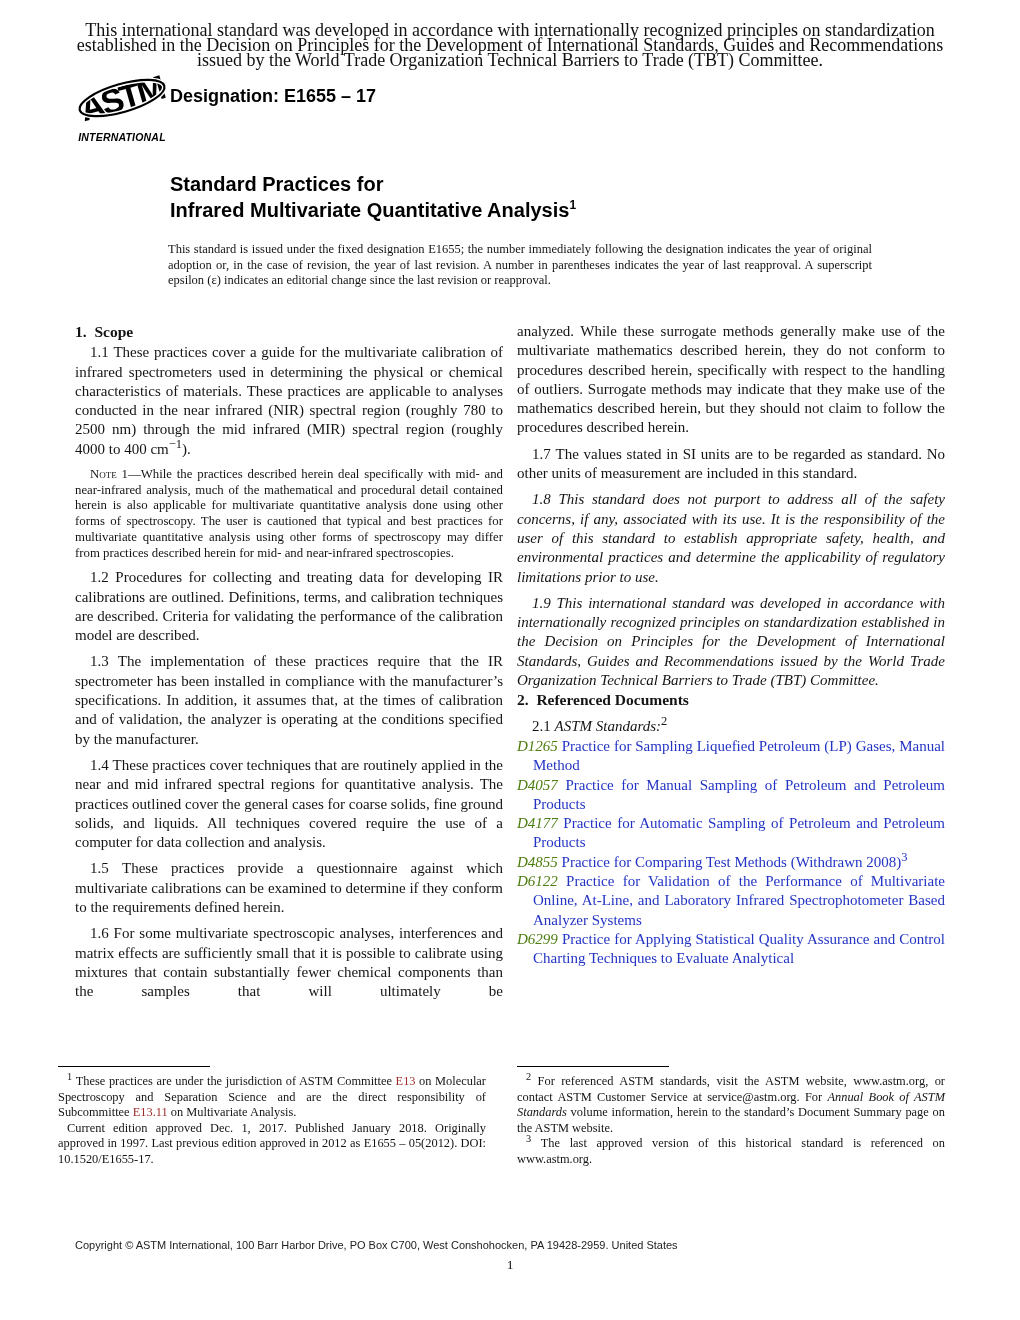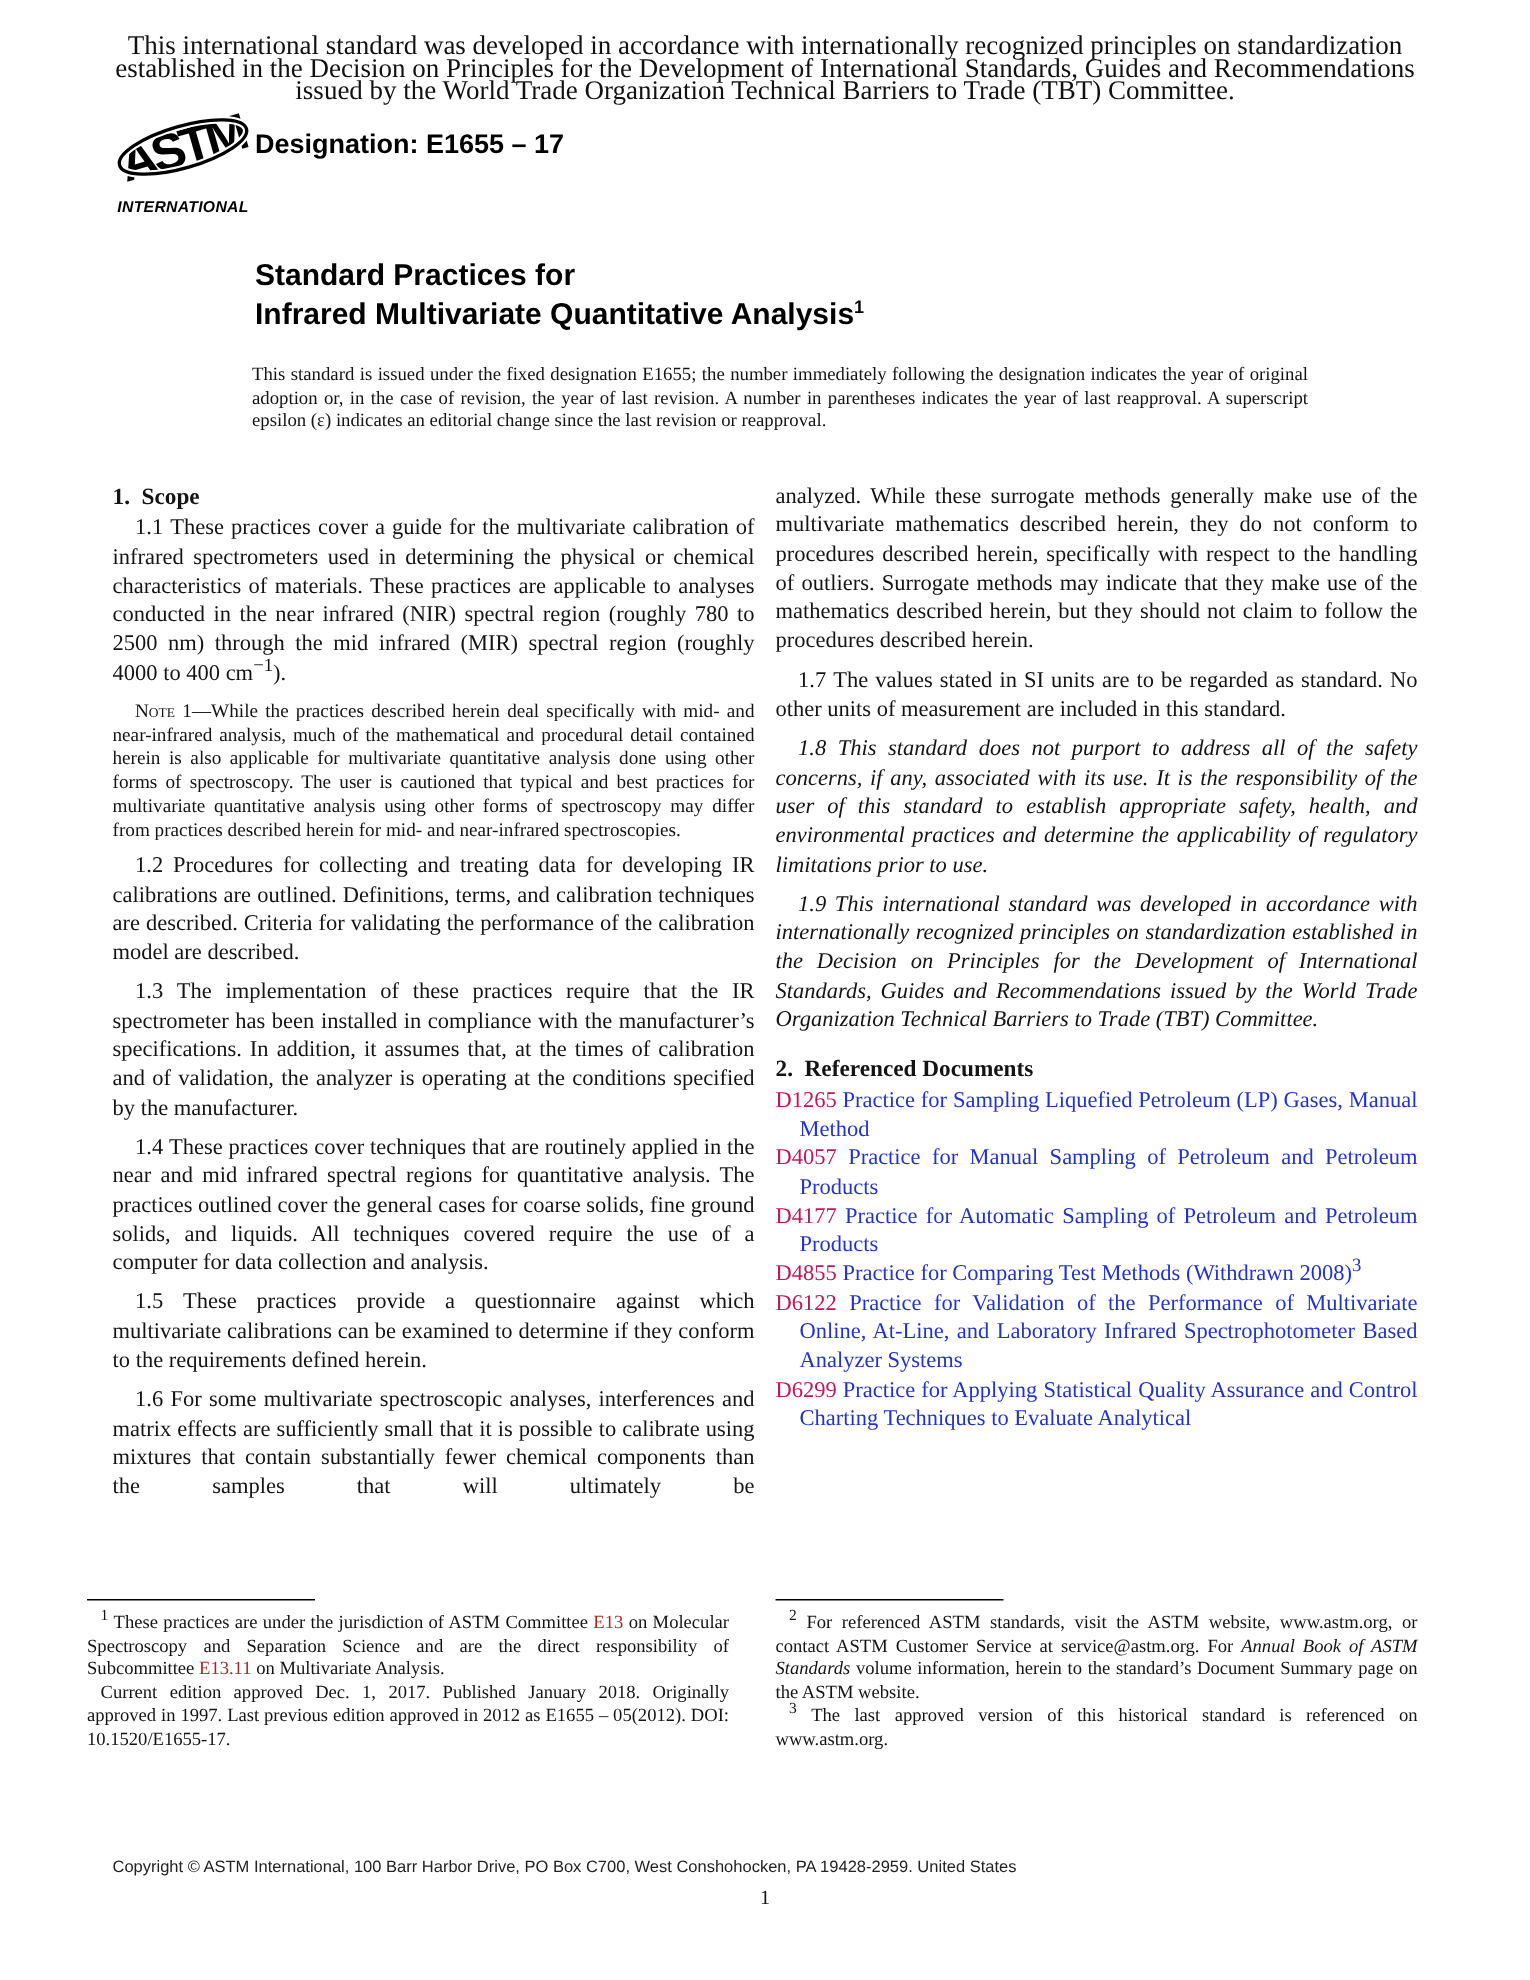--- a/index.html
+++ b/index.html
@@ -30,32 +30,32 @@
     position:absolute; left:168px; top:242px; width:704px;
     font-size:12.5px; line-height:15.5px; text-align:justify;
   }
   .col {
     position:absolute; top:322px; width:428px;
     font-size:15px; line-height:19.3px; text-align:justify;
   }
   .col-left { left:75px; }
   .col-right { left:517px; }
   .sec-heading { font-size:15.5px; font-weight:bold; margin:0 0 2px 0; text-align:left; }
-  .sec-heading.second { margin-top:13px;font-family:Liberation Serif, serif; }
+  .sec-heading.second { margin-top:0;font-family:Liberation Serif, serif; }
   .body-p { margin:7px 0 0 0; text-indent:15px; }
   .no-indent { text-indent:0; margin-top:0; }
   .cont-p { text-align-last:justify; }
   .italic { font-style:italic; }
   .note {
     margin:8px 0 0 0; font-size:12.8px; line-height:15.7px; text-indent:15px;
   }
   .smallcaps { font-variant:small-caps; }
   .ref-list { margin-top:1px; }
   .ref-item { padding-left:16px; text-indent:-16px; margin:0; color:#2334c4; }
-  .ref-code { color:#be185d; text-decoration:none; cursor:pointer; }
+  .ref-code { color:#4d7c0f; text-decoration:none; cursor:pointer;font-style:italic; }
   .footnote {
     position:absolute; top:1066px; width:428px;
     font-size:12.4px; line-height:15.5px; text-align:justify;
   }
   .fn-left { left:58px; }
   .fn-right { left:517px; }
   .fn-rule { width:152px; border-top:1.2px solid #000; margin-bottom:7px; }
   .footnote p { margin:0; text-indent:9px; }
   .red-link { color:#9e2c28; text-decoration:none; cursor:pointer; }
   sup { line-height:0; }
@@ -105,20 +105,21 @@
     <p class="body-p">1.5&nbsp;These practices provide a questionnaire against which multivariate calibrations can be examined to determine if they conform to the requirements defined herein.</p>
     <p class="body-p cont-p">1.6&nbsp;For some multivariate spectroscopic analyses, interferences and matrix effects are sufficiently small that it is possible to calibrate using mixtures that contain substantially fewer chemical components than the samples that will ultimately be</p>
   </div>
 
   <div class="col col-right">
     <p class="body-p no-indent">analyzed. While these surrogate methods generally make use of the multivariate mathematics described herein, they do not conform to procedures described herein, specifically with respect to the handling of outliers. Surrogate methods may indicate that they make use of the mathematics described herein, but they should not claim to follow the procedures described herein.</p>
     <p class="body-p">1.7&nbsp;The values stated in SI units are to be regarded as standard. No other units of measurement are included in this standard.</p>
     <p class="body-p italic">1.8&nbsp;This standard does not purport to address all of the safety concerns, if any, associated with its use. It is the responsibility of the user of this standard to establish appropriate safety, health, and environmental practices and determine the applicability of regulatory limitations prior to use.</p>
     <p class="body-p italic">1.9&nbsp;This international standard was developed in accordance with internationally recognized principles on standardization established in the Decision on Principles for the Development of International Standards, Guides and Recommendations issued by the World Trade Organization Technical Barriers to Trade (TBT) Committee.</p>
     <h2 class="sec-heading second">2.&nbsp;&nbsp;Referenced Documents</h2>
+    <p class="body-p"><span>2.1&nbsp;</span><span class="italic">ASTM Standards:</span><sup>2</sup></p>
     <div class="ref-list">
       <p class="ref-item"><a class="ref-code">D1265</a> <span>Practice for Sampling Liquefied Petroleum (LP) Gases, Manual Method</span><sup></sup></p>
       <p class="ref-item"><a class="ref-code">D4057</a> <span>Practice for Manual Sampling of Petroleum and Petroleum Products</span><sup></sup></p>
       <p class="ref-item"><a class="ref-code">D4177</a> <span>Practice for Automatic Sampling of Petroleum and Petroleum Products</span><sup></sup></p>
       <p class="ref-item"><a class="ref-code">D4855</a> <span>Practice for Comparing Test Methods (Withdrawn 2008)</span><sup>3</sup></p>
       <p class="ref-item"><a class="ref-code">D6122</a> <span>Practice for Validation of the Performance of Multivariate Online, At-Line, and Laboratory Infrared Spectrophotometer Based Analyzer Systems</span><sup></sup></p>
       <p class="ref-item"><a class="ref-code">D6299</a> <span>Practice for Applying Statistical Quality Assurance and Control Charting Techniques to Evaluate Analytical</span><sup></sup></p>
     </div>
   </div>
 

